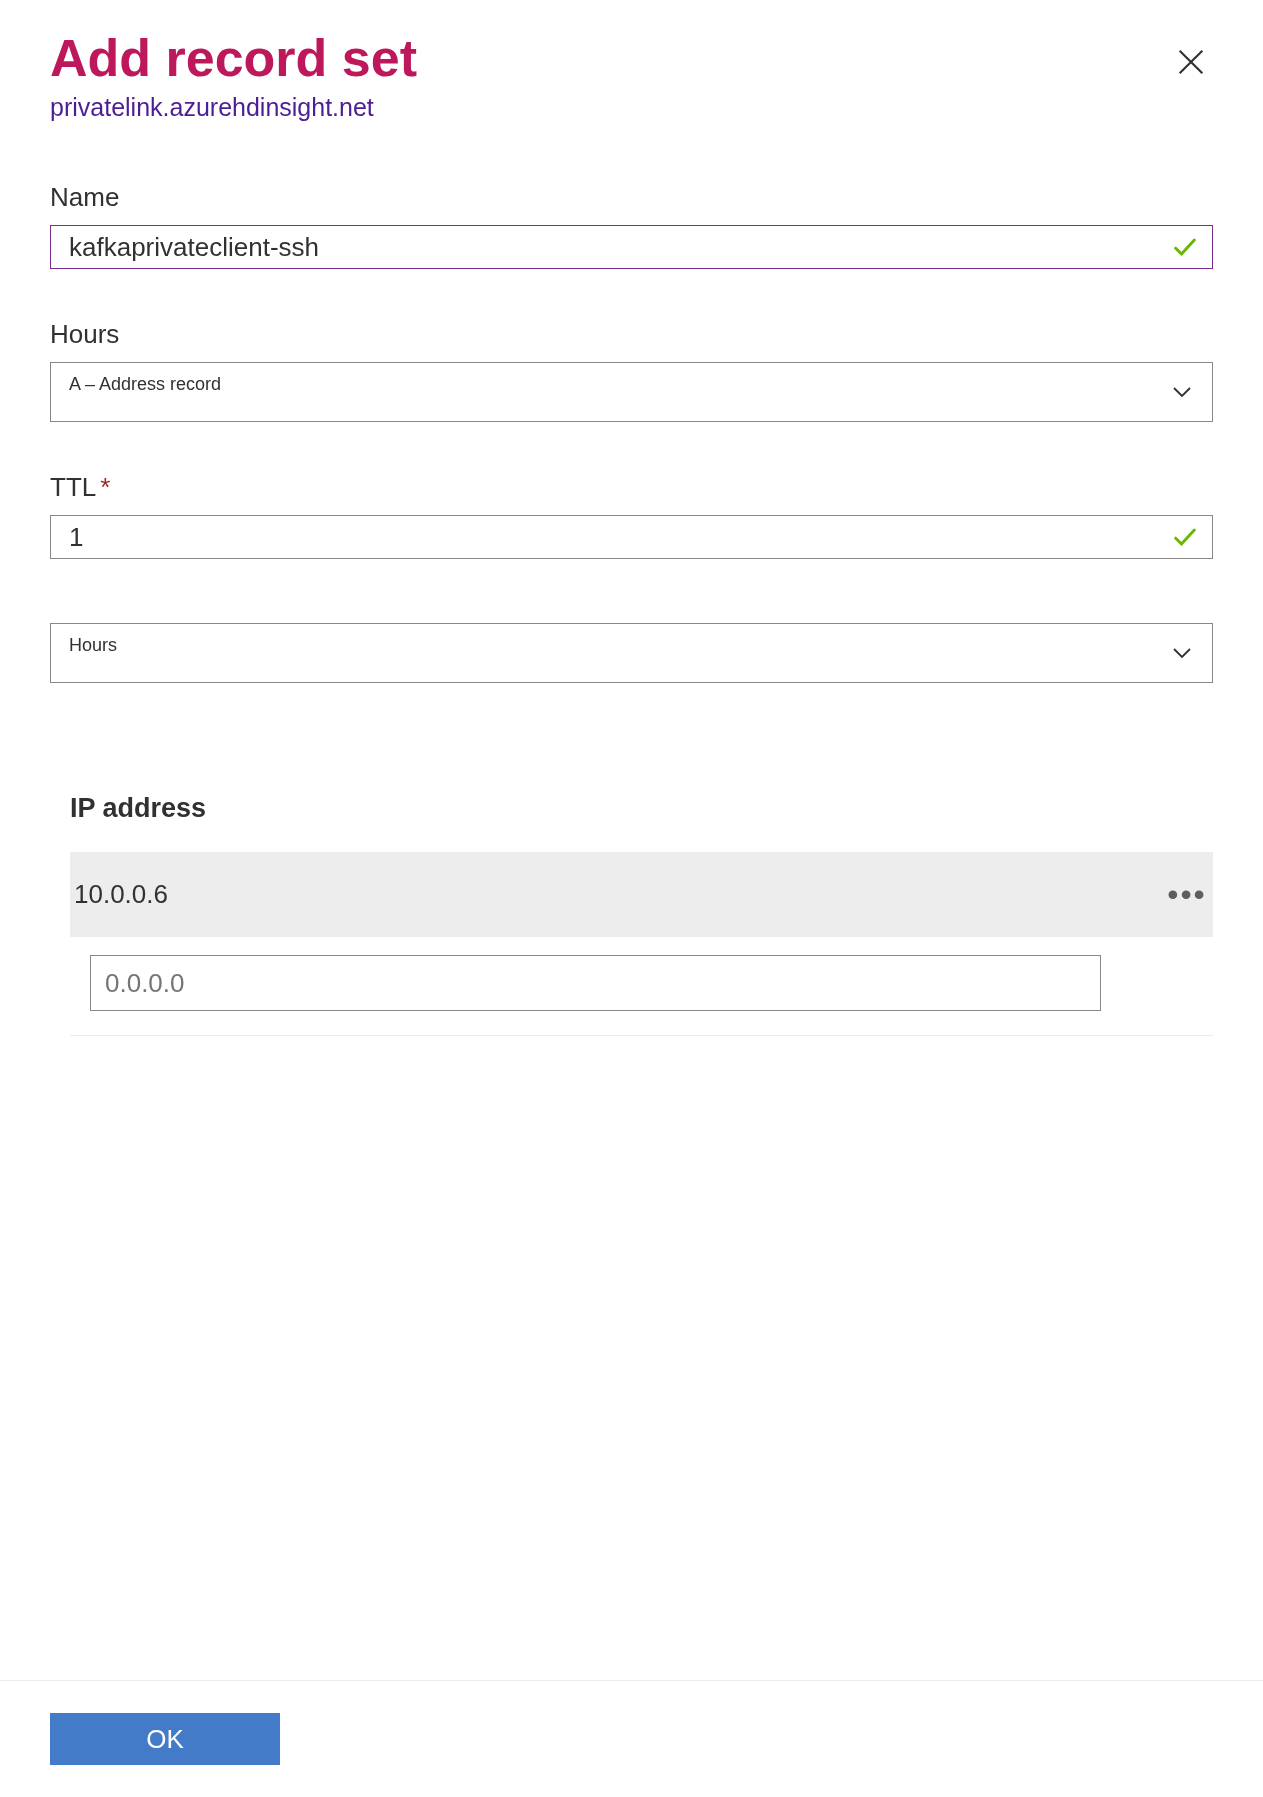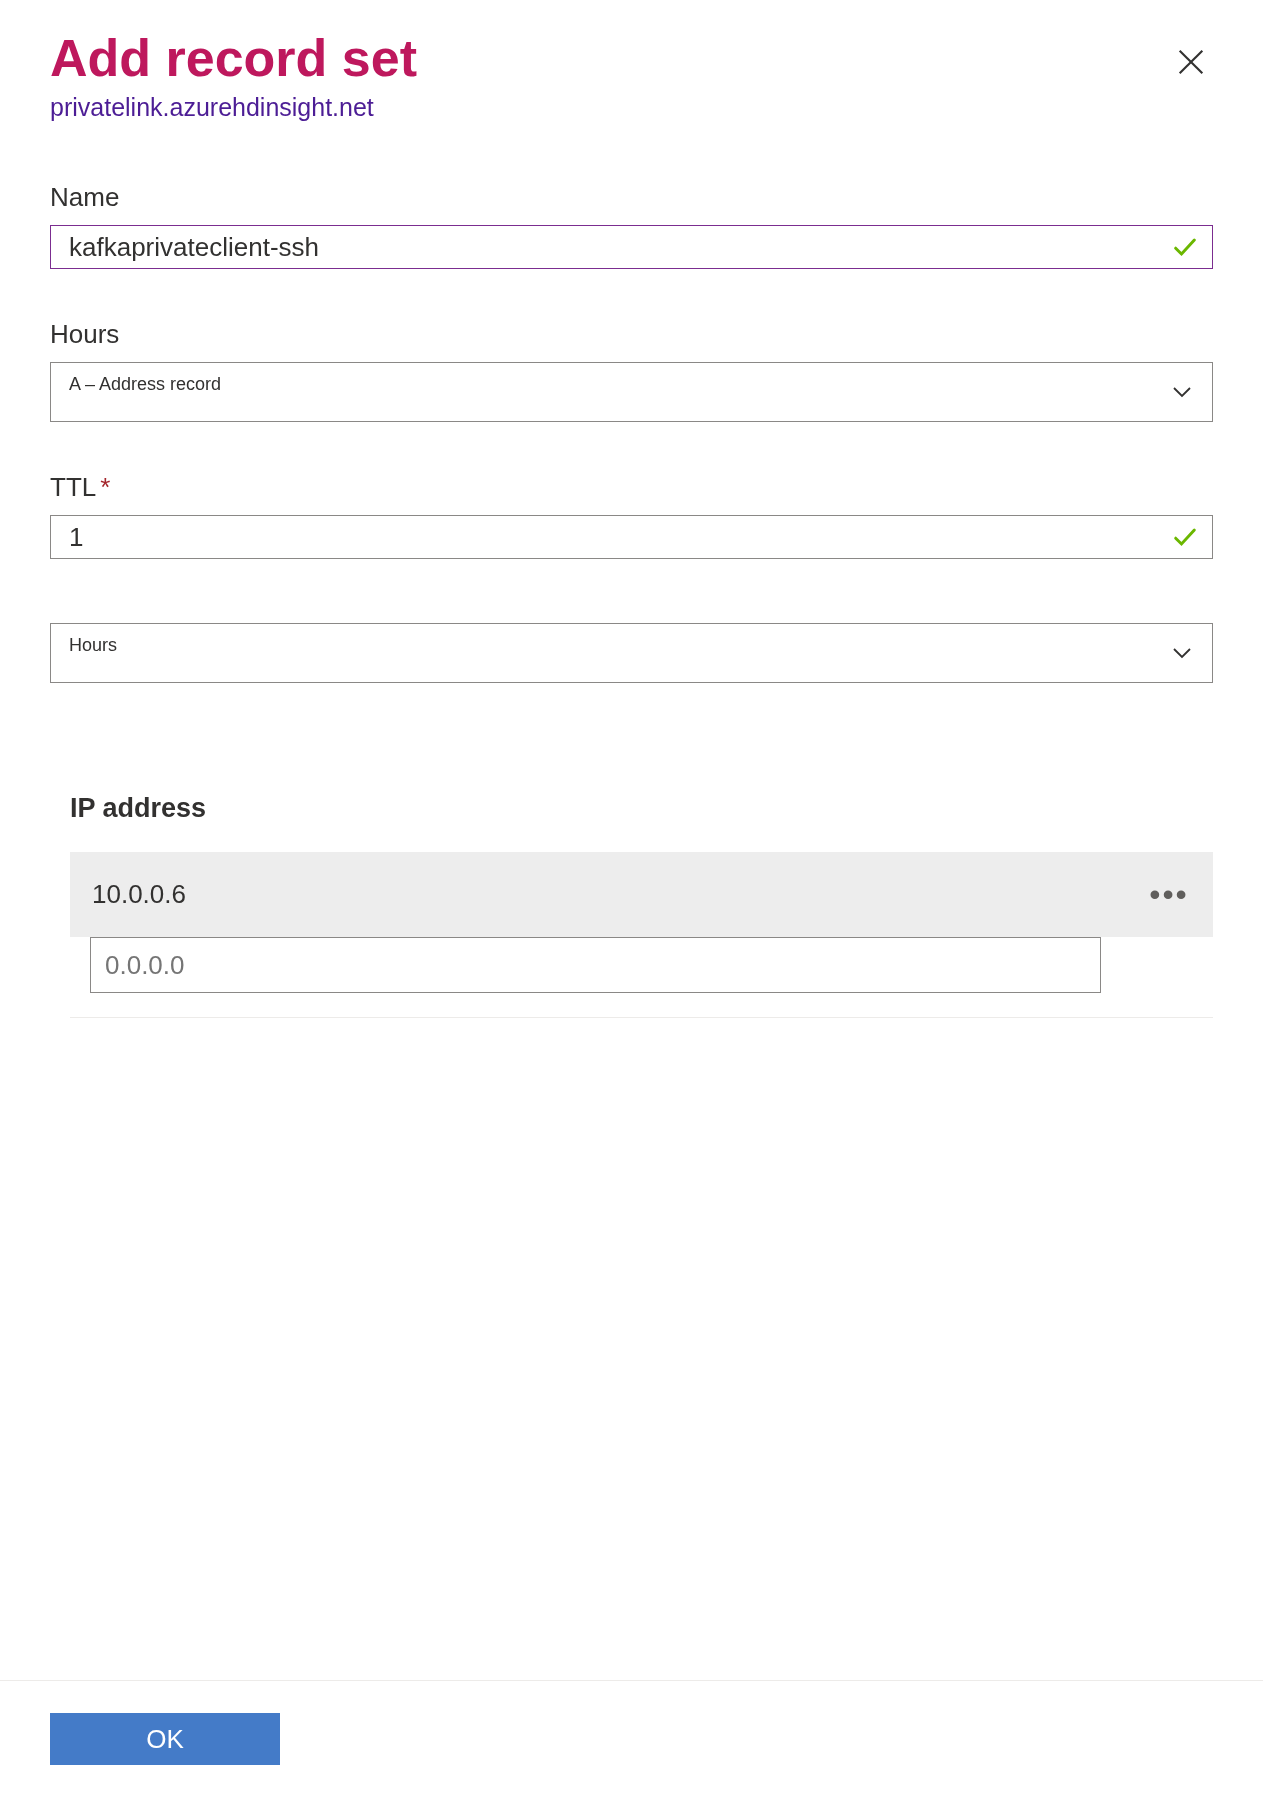--- a/index.html
+++ b/index.html
@@ -135,23 +135,24 @@
       font-weight: 600;
       color: #323130;
       margin-bottom: 28px;
     }
     .ip-row {
       display: flex;
       align-items: center;
       justify-content: space-between;
       background: #ededed;
       height: 85px;
-      padding: 0 22px;
-      font-size: 26px;
-      color: #323130;
+      padding: 0 4px;
+      font-size: 26px;
+      color: #323130;
+      margin-bottom: 18px;
     }
     .more-btn {
       cursor: pointer;
       width: 44px;
       height: 30px;
       display: flex;
       align-items: center;
       justify-content: center;
       font-size: 32px;
       letter-spacing: 2px;

